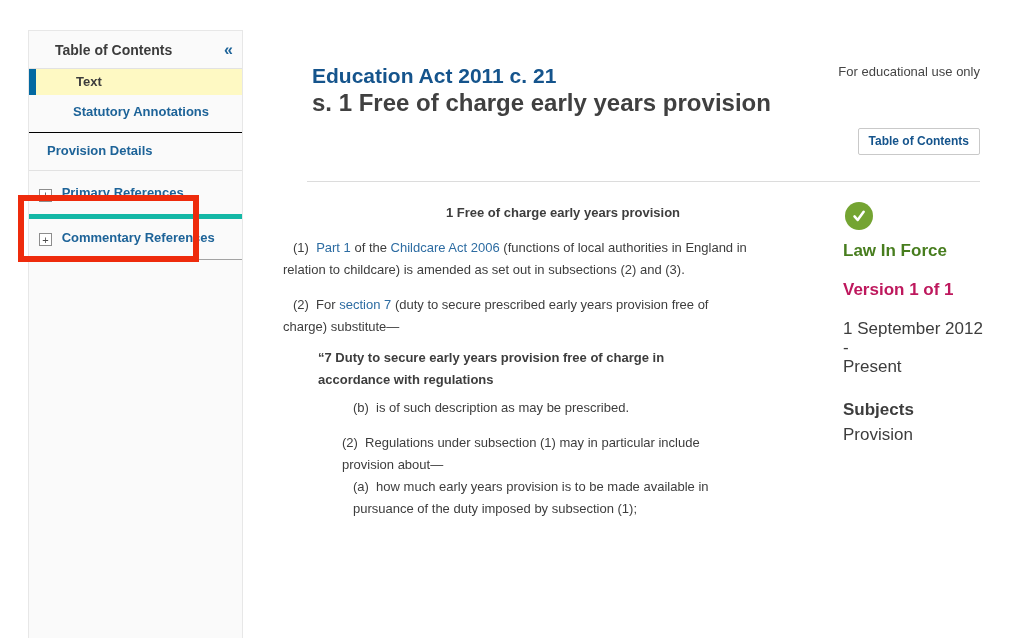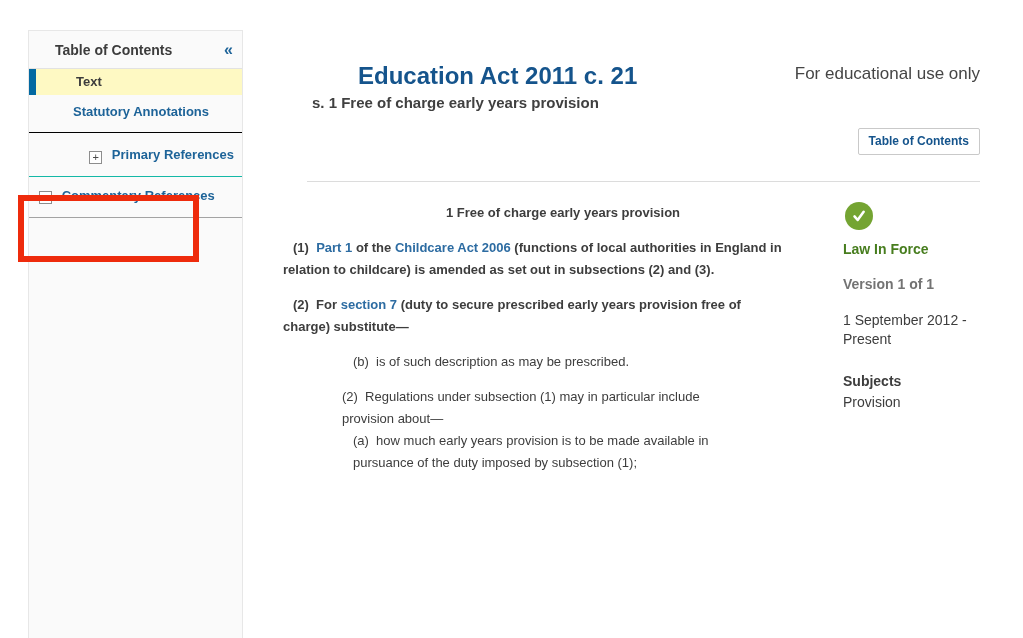--- a/index.html
+++ b/index.html
@@ -23,74 +23,74 @@
   .collapse-icon { color:#1d6398; font-size:16px; font-weight:bold; cursor:pointer; line-height:1; }
 
   .toc-item { font-size:13px; font-weight:bold; box-sizing:border-box; display:block; cursor:pointer; }
   .row-provision { padding:15px 8px 13px 10px; color:#3c3c3c; }
   .row-text {
     height:26px; line-height:26px; padding-left:40px;
     background:#fef9c3; border-left:7px solid #0369a1; color:#3c3c3c;
   }
   .row-annot   { padding:9px 8px 13px 44px; border-bottom:1px solid #000000; color:#1d6398; }
   .row-details { padding:10px 8px 12px 18px; border-bottom:1px solid #e2e2e2; color:#1d6398; }
-  .row-ref1    { padding:14px 8px 12px 10px; border-bottom:1px solid #14b8a6; color:#1d6398;text-align:right; }
+  .row-ref1    { padding:14px 8px 12px 10px; border-bottom:5px solid #14b8a6; color:#1d6398; }
   .row-ref2    { padding:11px 8px 13px 10px; border-bottom:1px solid #a3a3a3; color:#1d6398; }
   .tree-toggle {
     display:inline-flex; width:13px; height:13px; box-sizing:border-box;
     border:1px solid #8d8d8d; background:#fff; color:#4a4a4a;
     font-size:11px; font-weight:normal; line-height:10px;
     align-items:center; justify-content:center;
     margin-right:6px; vertical-align:-2px;
   }
 
   
   .red-box {
     position:absolute; left:18px; top:195px; width:181px; height:67px;
     border:6px solid #ee2b0c; box-sizing:border-box; z-index:6; pointer-events:none;
   }
 
   
   .main-title {
     position:absolute; left:312px; top:62px;
-    font-size:24px; font-weight:bold; color:#15548c; line-height:27px;margin-left:46px;
+    font-size:21px; font-weight:bold; color:#15548c; line-height:27px;
   }
   .main-subtitle {
     position:absolute; left:312px; top:89px;
-    font-size:15px; font-weight:bold; color:#404040; line-height:27px;
+    font-size:24px; font-weight:bold; color:#404040; line-height:27px;
   }
-  .usage-note { position:absolute; right:43px; top:64px; font-size:17px; color:#454545; }
+  .usage-note { position:absolute; right:43px; top:64px; font-size:13px; color:#454545; }
   .toc-button {
     position:absolute; right:43px; top:128px; height:27px; line-height:25px;
     padding:0 10px; background:#fff; border:1px solid #c9c9c9; border-radius:2px;
     color:#15548c; font-size:12px; font-weight:bold; cursor:pointer;
     font-family:"Liberation Sans","DejaVu Sans",sans-serif;
   }
   .header-divider { position:absolute; left:307px; top:181px; width:673px; height:0; border-top:1px solid #dcdcdc; }
 
   
   .doc-body { position:absolute; left:283px; top:202px; width:560px; font-size:13px; line-height:22px; color:#3d3d3d; }
   .doc-heading { font-weight:bold; margin:0 0 13px 0; white-space:pre-wrap;text-align:center; }
   .doc-para { margin:0 0 13px 0; white-space:pre-wrap; }
-  .lvl1 { text-indent:10px;font-weight:bold; }
+  .lvl1 { text-indent:10px; }
   .quote-heading { font-weight:bold; margin:-4px 0 6px 35px; white-space:pre-wrap; }
   .qlvl1 { margin-left:59px; }
   .qlvl2 { margin-left:70px; }
   .tight { margin-bottom:0 !important; }
   .m11 { margin-bottom:11px !important; }
   .doc-link { color:#2d6ca2; cursor:pointer; }
 
   
-  .status-rail { position:absolute; left:843px; top:202px; width:145px; font-size:14px; }
+  .status-rail { position:absolute; left:843px; top:202px; width:145px; font-size:17px; }
   .check-circle {
     width:28px; height:28px; border-radius:50%; background:#74a432;
     display:flex; align-items:center; justify-content:center; margin-left:2px;
   }
   .status-label { color:#477d1e; font-weight:bold; margin-top:11px; }
-  .version-label { font-weight:bold; color:#737373; margin-top:19px; }
+  .version-label { font-weight:bold; color:#be185d; margin-top:19px; }
   .date-range { margin-top:19px; line-height:19px; white-space:pre-line; }
   .subjects-label { font-weight:bold; margin-top:24px; }
   .subjects-value { margin-top:5px; }
 </style>
 </head>
 <body>
 
 <div class="sidebar">
   <div class="sidebar-header">
     <span class="sidebar-title">Table of Contents</span>
@@ -99,20 +99,23 @@
 
 
   <div class="toc-item row-text">
     <span>Text</span>
   </div>
 
   <div class="toc-item row-annot">
     <span>Statutory Annotations</span>
   </div>
 
+  <div class="toc-item row-details">
+    <span>Provision Details</span>
+  </div>
 
   <div class="toc-item row-ref1">
     <span class="tree-toggle">+</span>
     <span>Primary References</span>
   </div>
 
   <div class="toc-item row-ref2">
     <span class="tree-toggle">+</span>
     <span>Commentary References</span>
   </div>
@@ -125,20 +128,22 @@
 <div class="usage-note">For educational use only</div>
 <button class="toc-button">Table of Contents</button>
 <div class="header-divider"></div>
 
 <div class="doc-body">
     <div class="doc-heading">1 Free of charge early years provision</div>
     <p class="doc-para lvl1"><span>(1)  </span><span class="doc-link">Part 1</span><span> of the </span><span class="doc-link">Childcare Act 2006</span><span> (functions of local authorities in England in
 relation to childcare) is amended as set out in subsections (2) and (3).</span></p>
     <p class="doc-para lvl1"><span>(2)  For </span><span class="doc-link">section 7</span><span> (duty to secure prescribed early years provision free of
 charge) substitute—</span></p>
+    <div class="quote-heading">“7 Duty to secure early years provision free of charge in
+accordance with regulations</div>
     <p class="doc-para qlvl2"><span>(b)  is of such description as may be prescribed.</span></p>
     <p class="doc-para qlvl1 tight"><span>(2)  Regulations under subsection (1) may in particular include
 provision about—</span></p>
     <p class="doc-para qlvl2"><span>(a)  how much early years provision is to be made available in
 pursuance of the duty imposed by subsection (1);</span></p>
   </div>
 
 <div class="status-rail">
   <div class="check-circle">
     <svg width="18" height="18" viewBox="0 0 24 24" aria-hidden="true">

